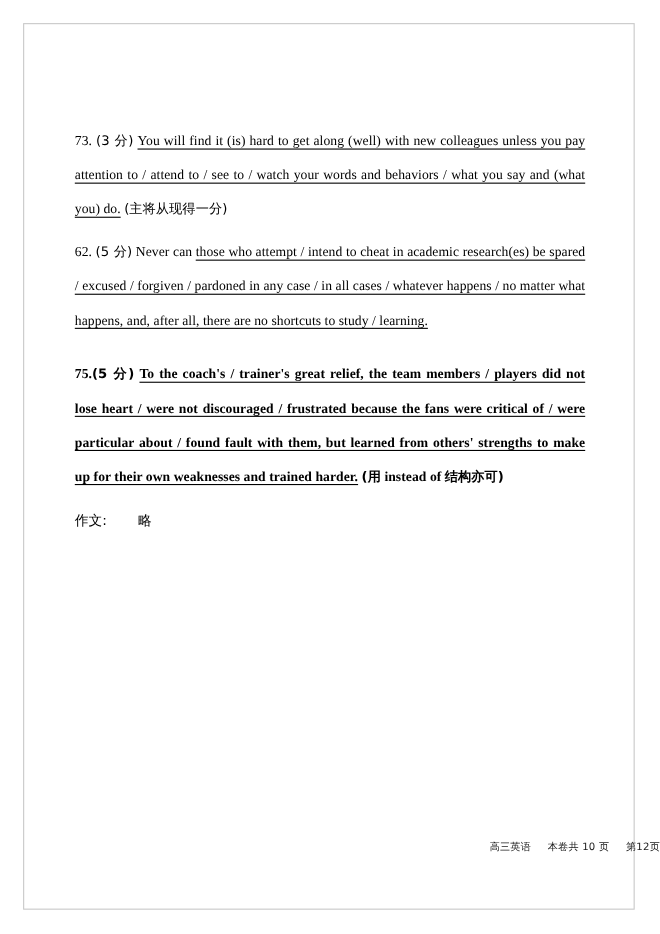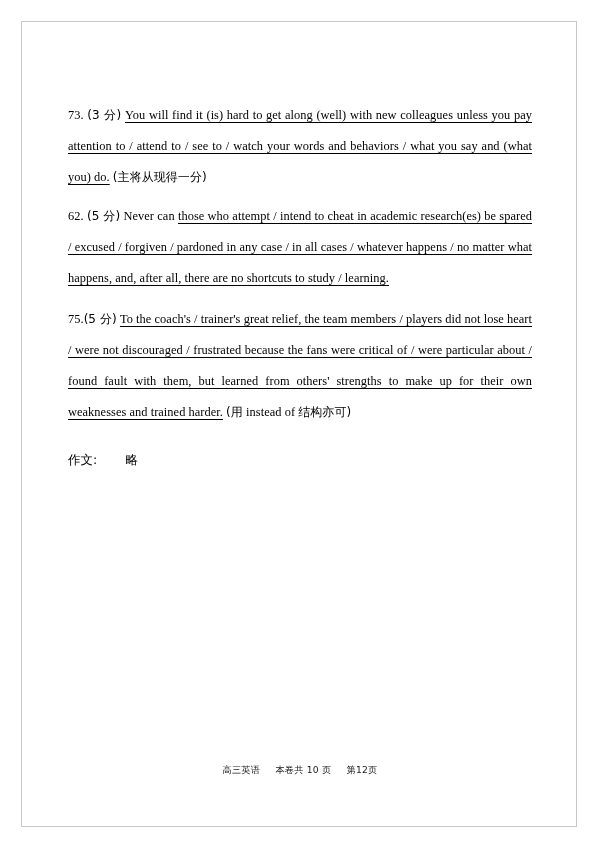--- a/index.html
+++ b/index.html
@@ -28,58 +28,58 @@
     top: 21px;
     width: 556px;
     height: 806px;
     border: 1px solid #c8c8c8;
     box-sizing: border-box;
     pointer-events: none;
   }
   .content {
     position: absolute;
     left: 68px;
-    top: 100px;
+    top: 113px;
     width: 464px;
   }
   .para {
     font-size: 12.4px;
     line-height: 31px;
     text-align: justify;
     text-justify: inter-word;
     margin: 0 0 5px 0;
     letter-spacing: 0.05px;
   }
   .para.q74 { margin-top: 8px; }
-  .para.q75 { margin-top: 10px; }
+  .para.q75 { margin-top: 18px; font-weight: bold; }
   .u {
     text-decoration: underline;
     text-underline-offset: 3px;
     text-decoration-thickness: 0.7px;
   }
   .cn {
     font-family: "DejaVu Sans", sans-serif;
     font-size: 12px;
   }
   .writing {
-    margin-top: 18px;
+    margin-top: 10px;
     font-size: 12.4px;
     line-height: 28px;
   }
   .writing .label {
     font-family: "DejaVu Sans", sans-serif;
     font-size: 12.5px;
   }
   .writing .gap { display: inline-block; width: 22px; }
   .footer {
     position: absolute;
     left: 0;
     top: 764px;
     width: 600px;
-    text-align: center;
+    text-align: right;
     font-family: "DejaVu Sans", sans-serif;
     font-size: 9.2px;
     color: #1a1a1a;
     letter-spacing: 0.2px;
   }
   .footer .sp { display: inline-block; width: 9px; }
   .num { font-family: "Liberation Serif", serif; }
 </style>
 </head>
 <body>

